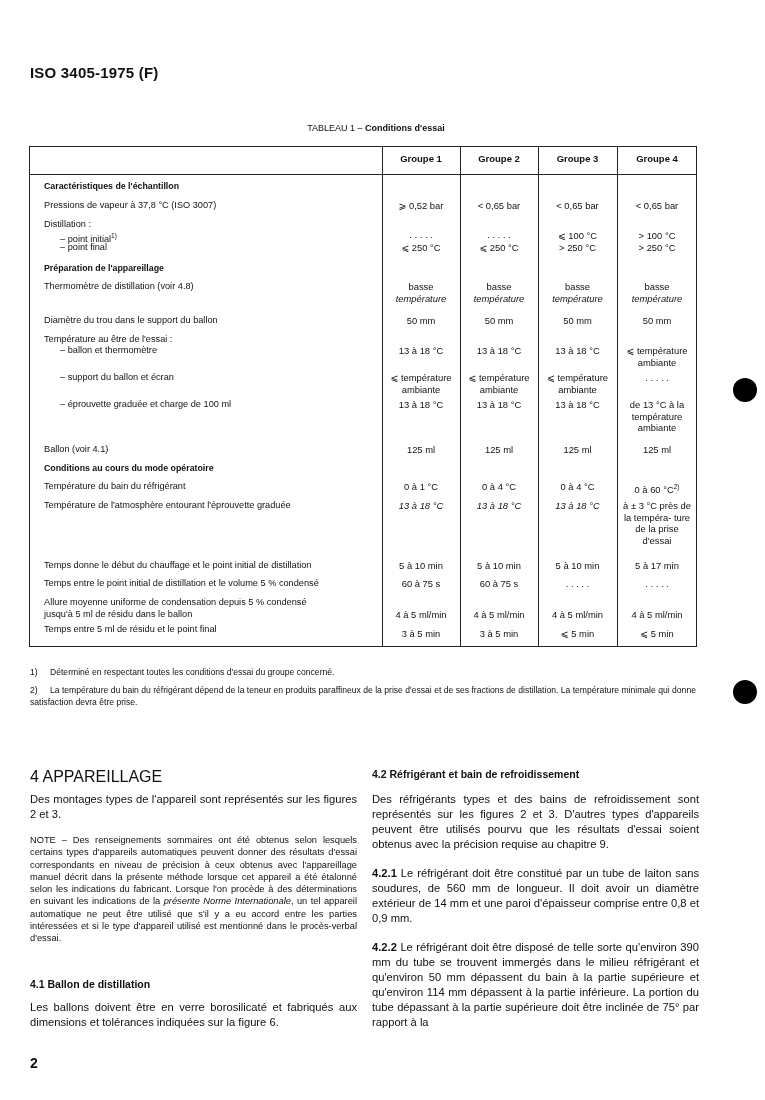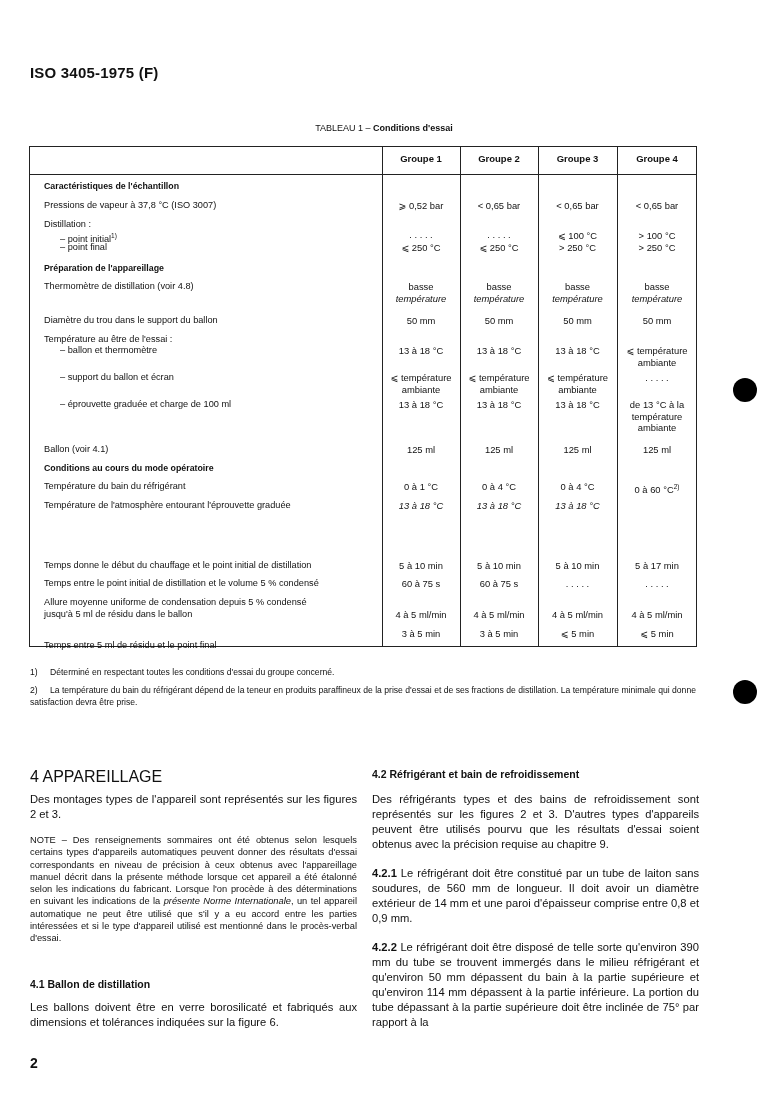--- a/index.html
+++ b/index.html
@@ -6,21 +6,21 @@
   body {
     width: 765px; height: 1100px; position: relative; overflow: hidden;
     background: #ffffff; color: #111;
     font-family: "Liberation Sans", "DejaVu Sans", sans-serif;
   }
   .header-id {
     position: absolute; left: 30px; top: 64px;
     font-size: 15px; font-weight: bold; letter-spacing: 0.2px;
   }
   .table-title {
-    position: absolute; left: 16px; width: 736px; top: 123px;
+    position: absolute; left: 8px; width: 736px; top: 123px;
     text-align: center; font-size: 9px;
   }
   .table-title b { font-weight: bold; }
   .tbl {
     position: absolute; left: 29px; top: 146px; width: 668px; height: 501px;
     border: 1.5px solid #222; box-sizing: border-box;
   }
   .col-sep { position: absolute; top: 0; bottom: 0; width: 0; border-left: 1.2px solid #222; }
   .head-line { position: absolute; left: 0; right: 0; top: 27px; border-top: 1.2px solid #222; }
   .gh { position: absolute; top: 6px; font-size: 9.5px; font-weight: bold; text-align: center; }
@@ -72,21 +72,21 @@
   <div class="lbl ind" style="top:225px">–   support du ballon et écran</div>
   <div class="lbl ind" style="top:252px">–   éprouvette graduée et charge de 100 ml</div>
   <div class="lbl" style="top:297px">Ballon (voir 4.1)</div>
   <div class="lbl b" style="top:316px">Conditions au cours du mode opératoire</div>
   <div class="lbl" style="top:334px">Température du bain du réfrigérant</div>
   <div class="lbl" style="top:353px">Température de l'atmosphère entourant l'éprouvette graduée</div>
   <div class="lbl" style="top:413px">Temps donne le début du chauffage et le point initial de distillation</div>
   <div class="lbl" style="top:431px">Temps entre le point initial de distillation et le volume 5 % condensé</div>
   <div class="lbl" style="top:450px">Allure moyenne uniforme de condensation depuis 5 % condensé</div>
   <div class="lbl" style="top:462px">jusqu'à 5 ml de résidu dans le ballon</div>
-  <div class="lbl" style="top:493px">Temps entre 5 ml de résidu et le point final</div>
+  <div class="lbl" style="top:477px">Temps entre 5 ml de résidu et le point final</div>
 
   <div class="cell" style="left:352px;width:78px;top:53px">⩾ 0,52 bar</div>
   <div class="cell" style="left:352px;width:78px;top:82px">. . . . .</div>
   <div class="cell" style="left:352px;width:78px;top:95px">⩽ 250 °C</div>
   <div class="cell" style="left:352px;width:78px;top:134px"><div>basse</div><i>température</i></div>
   <div class="cell" style="left:352px;width:78px;top:168px">50 mm</div>
   <div class="cell" style="left:352px;width:78px;top:198px">13 à 18 °C</div>
   <div class="cell" style="left:352px;width:78px;top:225px">⩽ température ambiante</div>
   <div class="cell" style="left:352px;width:78px;top:252px">13 à 18 °C</div>
   <div class="cell" style="left:352px;width:78px;top:297px">125 ml</div>
@@ -132,20 +132,21 @@
   <div class="cell" style="left:590px;width:74px;top:53px">&lt; 0,65 bar</div>
   <div class="cell" style="left:590px;width:74px;top:83px">&gt; 100 °C</div>
   <div class="cell" style="left:590px;width:74px;top:95px">&gt; 250 °C</div>
   <div class="cell" style="left:590px;width:74px;top:134px"><div>basse</div><i>température</i></div>
   <div class="cell" style="left:590px;width:74px;top:168px">50 mm</div>
   <div class="cell" style="left:590px;width:74px;top:198px">⩽ température ambiante</div>
   <div class="cell" style="left:590px;width:74px;top:225px">. . . . .</div>
   <div class="cell" style="left:590px;width:74px;top:252px">de 13 °C à la température ambiante</div>
   <div class="cell" style="left:590px;width:74px;top:297px">125 ml</div>
   <div class="cell" style="left:590px;width:74px;top:334px"><span>0 à 60 °C</span><sup style="font-size:6.5px">2)</sup></div>
+  <div class="cell" style="left:590px;width:74px;top:353px">à ± 3 °C près de la tempéra- ture de la prise d'essai</div>
   <div class="cell" style="left:590px;width:74px;top:413px">5 à 17 min</div>
   <div class="cell" style="left:590px;width:74px;top:431px">. . . . .</div>
   <div class="cell" style="left:590px;width:74px;top:462px">4 à 5 ml/min</div>
   <div class="cell" style="left:590px;width:74px;top:481px">⩽ 5 min</div>
 </div>
 
 <div class="foot" style="top:666px"><span class="n">1)</span><span>Déterminé en respectant toutes les conditions d'essai du groupe concerné.</span></div>
 <div class="foot" style="top:684px"><span class="n">2)</span><span>La température du bain du réfrigérant dépend de la teneur en produits paraffineux de la prise d'essai et de ses fractions de distillation. La température minimale qui donne satisfaction devra être prise.</span></div>
 
 <div class="dot" style="left:733px;top:378px"></div>

